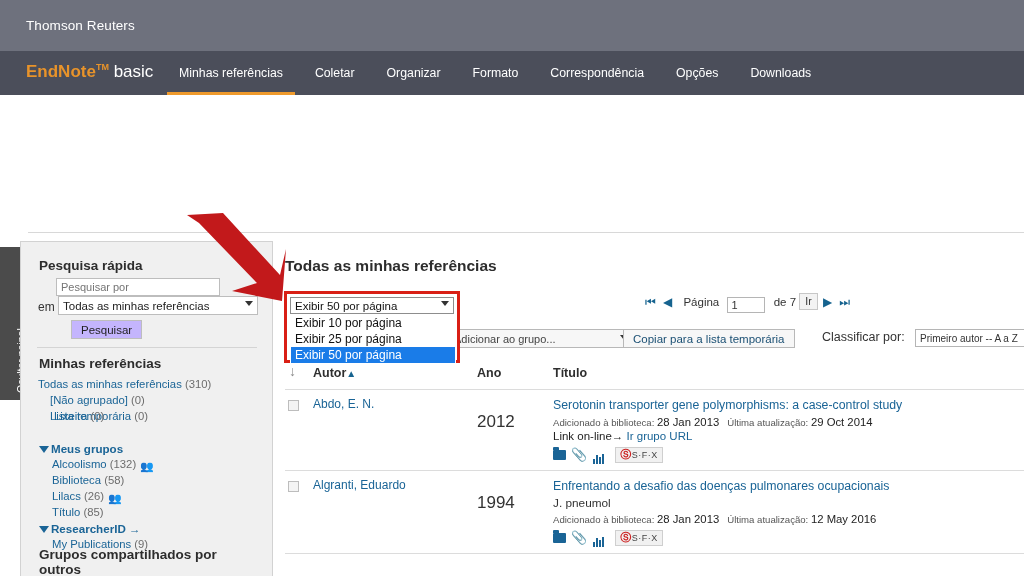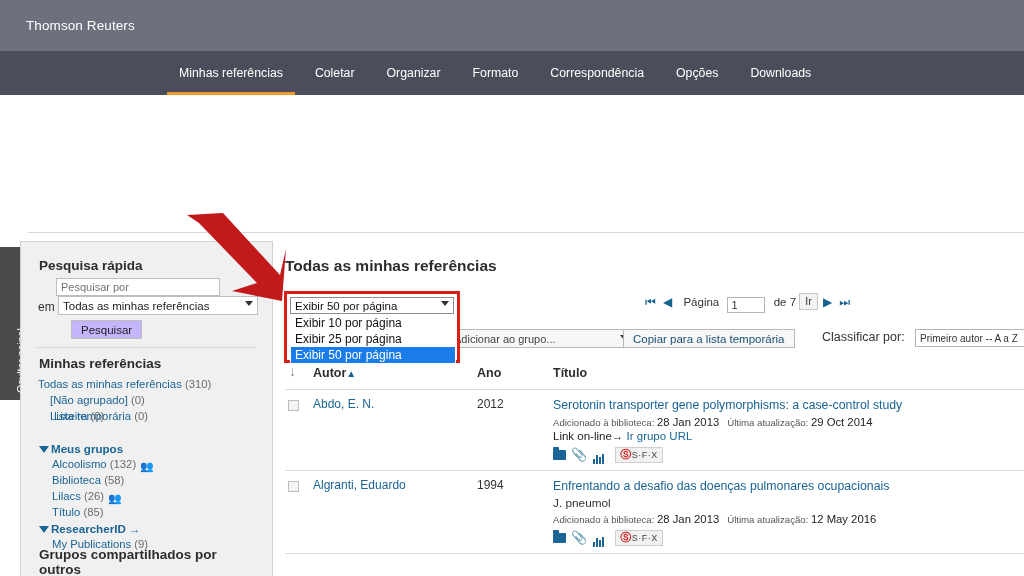--- a/index.html
+++ b/index.html
@@ -191,21 +191,21 @@
     position: relative; border-top: 1px solid #dcdcdc; padding: 8px 0 8px 0;
   }
   .row .cb {
     position: absolute; left: 3px; top: 10px; width: 11px; height: 11px;
     border: 1px solid #bdbdbd; background: #f4f4f4;
   }
   .row .author {
     position: absolute; left: 28px; top: 7px; font-size: 12px; color: #1a6496; cursor: pointer;
     white-space: nowrap;
   }
-  .row .year { position: absolute; left: 192px; top: 7px; font-size: 12px; color: #333; }
+  .row .year { position: absolute; left: 192px; top: 22px; font-size: 17px; color: #333; }
   .row .rbody { margin-left: 268px; }
   .row .title { font-size: 12.3px; color: #1a6496; line-height: 15px; cursor: pointer; }
   .row .journal { font-size: 11.8px; color: #333; margin-top: 2px; }
   .row .meta { font-size: 9.6px; color: #555; margin-top: 3px; white-space: nowrap; }
   .row .meta b { font-size: 11.3px; color: #222; font-weight: normal; }
   .row .link { font-size: 11.5px; color: #222; margin-top: 2px; }
   .row .link .go { color: #1a6496; }
   .row .icons { margin-top: 4px; height: 16px; position: relative; }
   .ic-folder {
     display: inline-block; width: 13px; height: 10px; background: #1a6496;
@@ -257,20 +257,24 @@
 </head>
 <body>
 
 <div id="root">
 
   <div class="brandbar">
     <div class="brandname">Thomson Reuters</div>
   </div>
 
   <div class="navbar">
+    <div class="logo">
+      <span class="en">EndNote</span><span class="tm">TM</span>
+      <span class="basic">basic</span>
+    </div>
     <div class="navitems" id="navitems"><div class="navitem active">Minhas referências</div><div class="navitem">Coletar</div><div class="navitem">Organizar</div><div class="navitem">Formato</div><div class="navitem">Correspondência</div><div class="navitem">Opções</div><div class="navitem">Downloads</div></div>
   </div>
 
   <div class="page">
     <div class="content-top-rule"></div>
 
     <div class="hidepanel">
       <span>Ocultar painel</span>
     </div>
 

